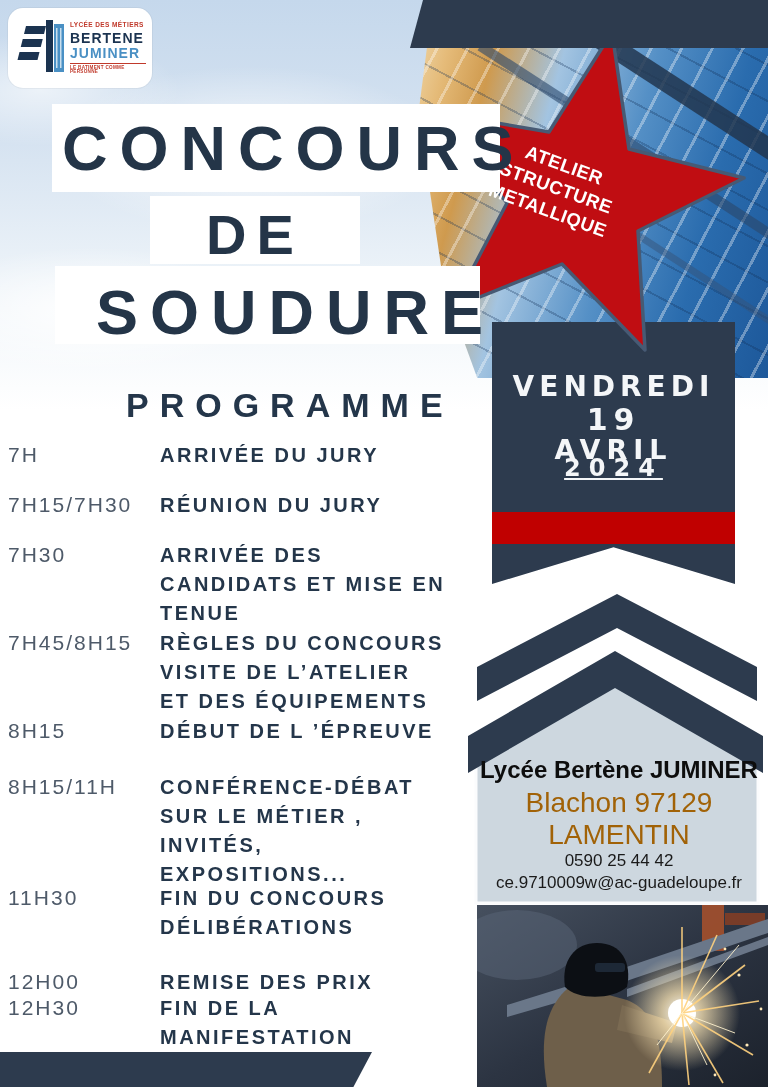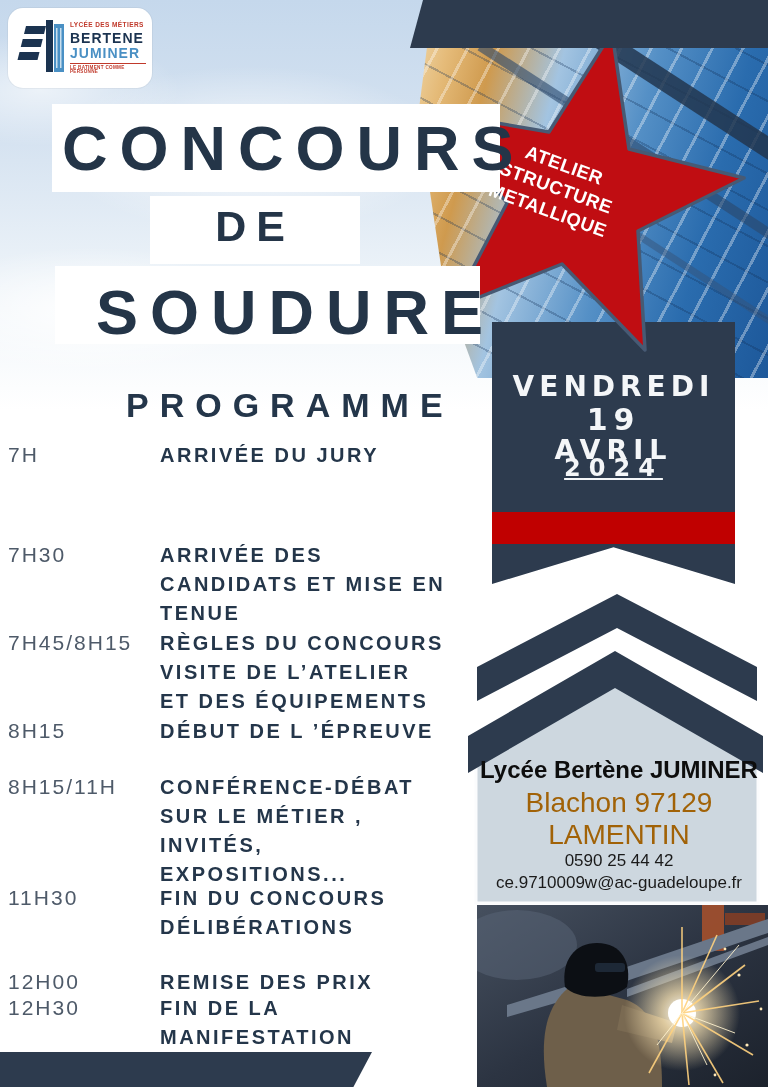--- a/index.html
+++ b/index.html
@@ -34,21 +34,21 @@
     color:#fff;font-weight:700;font-size:18.5px;line-height:24px;text-align:center;
     letter-spacing:.5px;white-space:pre-line;}
 
   
   .wbox{background:#fff;z-index:4;}
   .box1{left:52px;top:104px;width:448px;height:88px;}
   .box2{left:150px;top:196px;width:210px;height:68px;}
   .box3{left:55px;top:266px;width:425px;height:78px;}
   .title-line{z-index:4;color:#243548;font-weight:700;font-family:"Liberation Sans",sans-serif;text-align:right;}
   .t1{left:62px;top:112px;font-size:63px;letter-spacing:12px;}
-  .t2{left:150px;top:202px;width:210px;text-align:center;font-size:43px;letter-spacing:10px;}
+  .t2{left:150px;top:202px;width:210px;text-align:center;font-size:56px;letter-spacing:10px;}
   .t3{left:96px;top:276px;font-size:63px;letter-spacing:12px;}
 
   
   .logo-box{left:8px;top:8px;width:144px;height:80px;background:#fff;border-radius:15px;z-index:6;
     box-shadow:0 0 0 1px rgba(0,0,0,.04);}
   .logo-text{position:absolute;left:62px;top:14px;width:80px;line-height:1;}
   .logo-top{color:#c0392b;font-size:6.5px;font-weight:700;letter-spacing:.4px;}
   .logo-n1{color:#1b3350;font-size:14px;font-weight:800;letter-spacing:1px;margin-top:2px;}
   .logo-n2{color:#4a90c4;font-size:14px;font-weight:800;letter-spacing:1px;margin-top:1px;}
   .logo-rule{width:76px;height:1px;background:#c0392b;margin-top:3px;}
@@ -141,20 +141,24 @@
       <div class="logo-rule"></div>
       <div class="logo-tag">LE BATIMENT COMME PERSONNE</div>
     </div>
   </div>
 
   <div class="abs prog-heading">PROGRAMME</div>
 
   <div class="p-row" style="top:441px">
     <div class="p-time">7H</div>
     <div class="p-event">ARRIVÉE DU JURY</div>
+  </div>
+  <div class="p-row" style="top:491px">
+    <div class="p-time">7H15/7H30</div>
+    <div class="p-event">RÉUNION DU JURY</div>
   </div>
   <div class="p-row" style="top:541px">
     <div class="p-time">7H30</div>
     <div class="p-event">ARRIVÉE DES
 CANDIDATS ET MISE EN
 TENUE</div>
   </div>
   <div class="p-row" style="top:629px">
     <div class="p-time">7H45/8H15</div>
     <div class="p-event">RÈGLES DU CONCOURS

